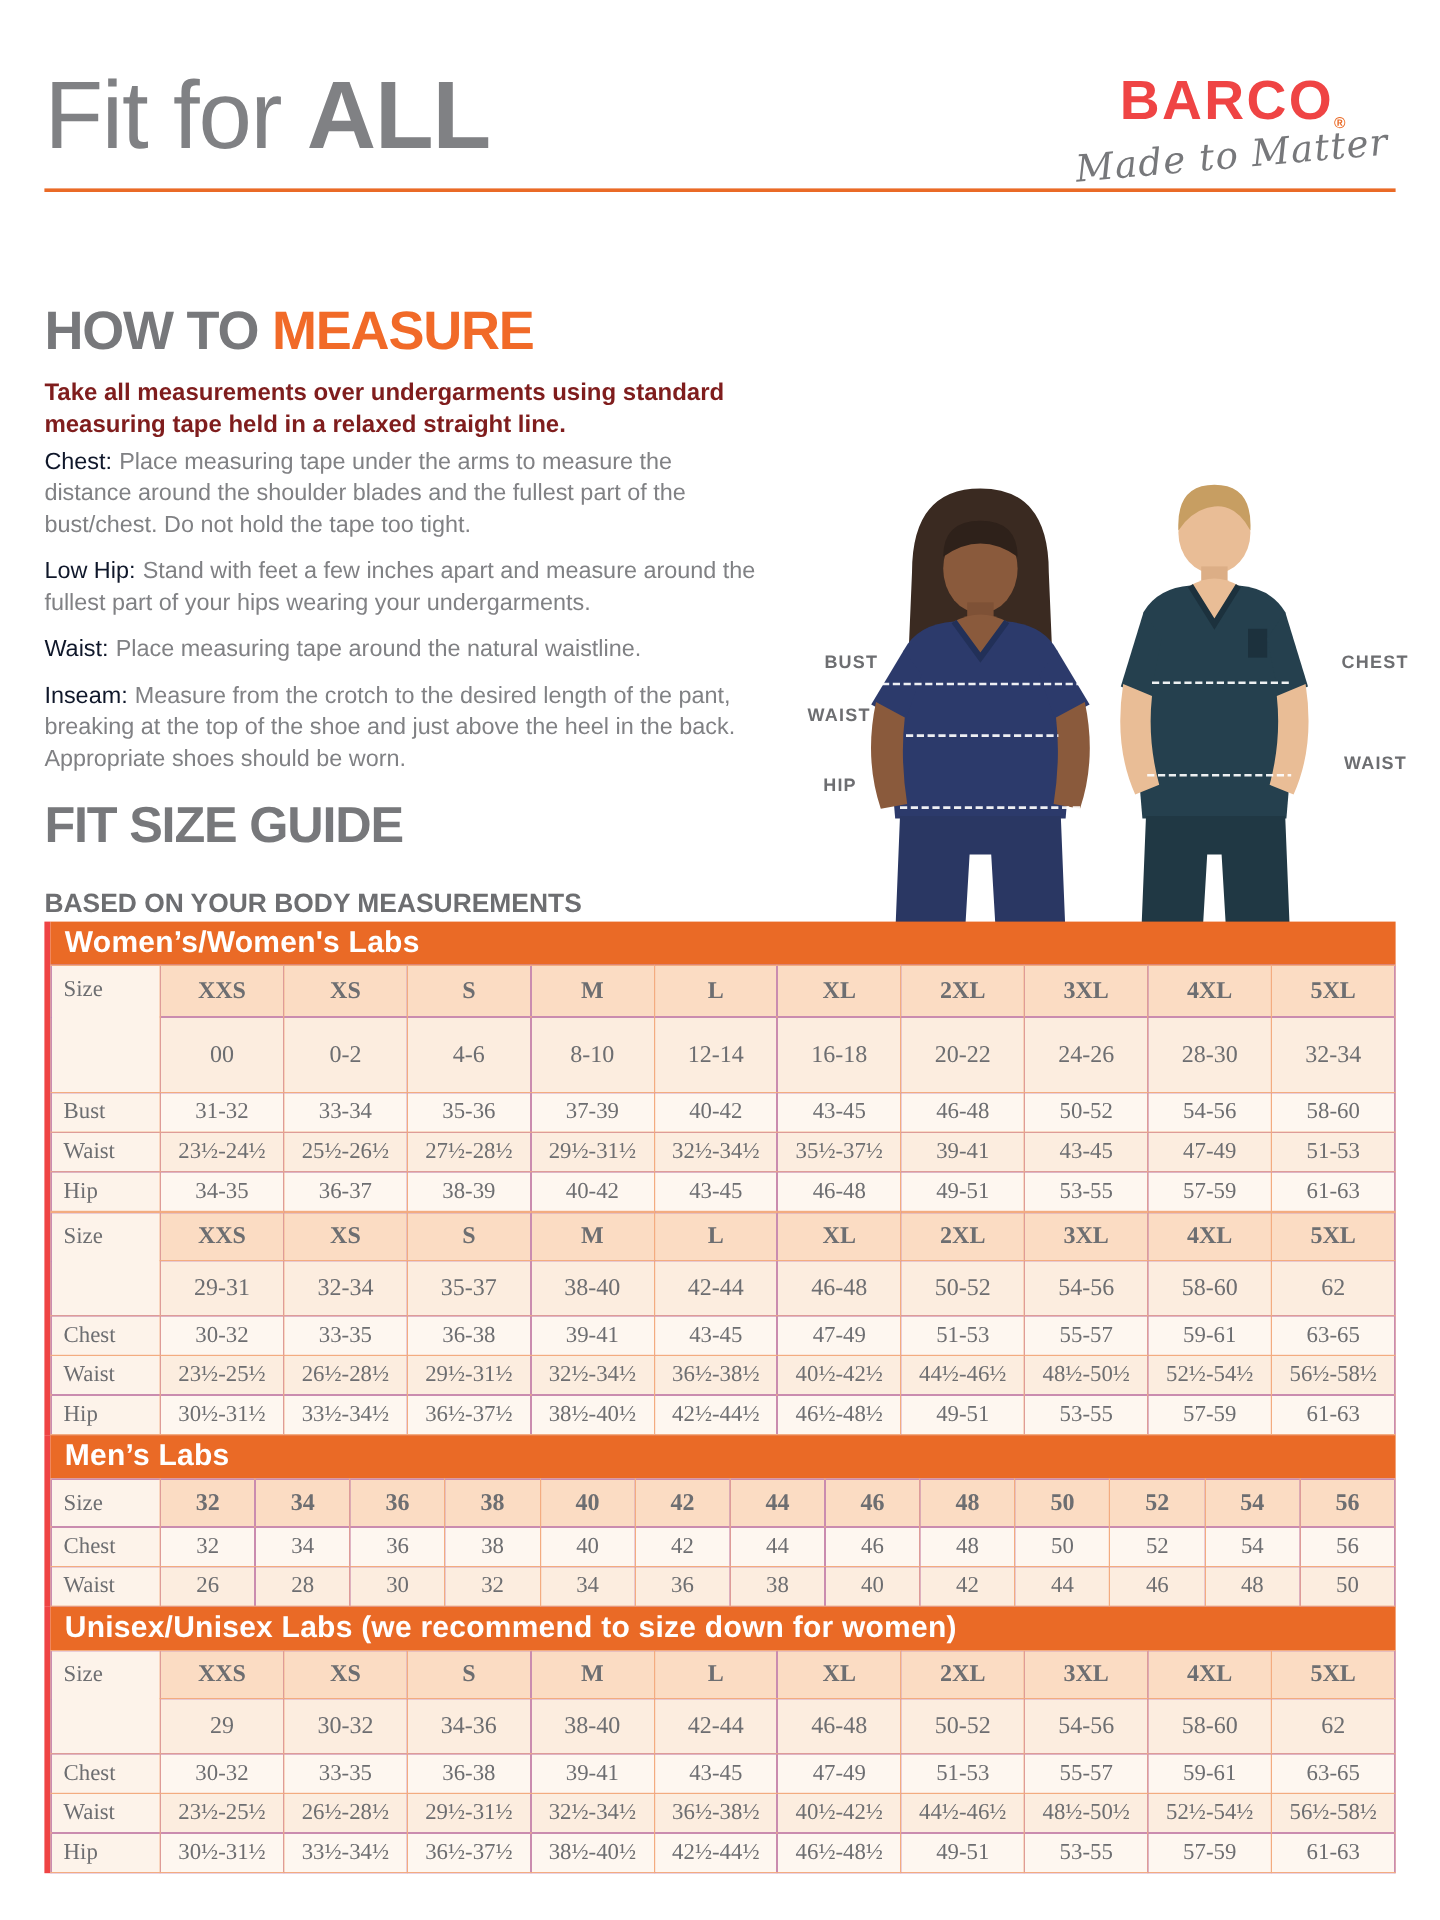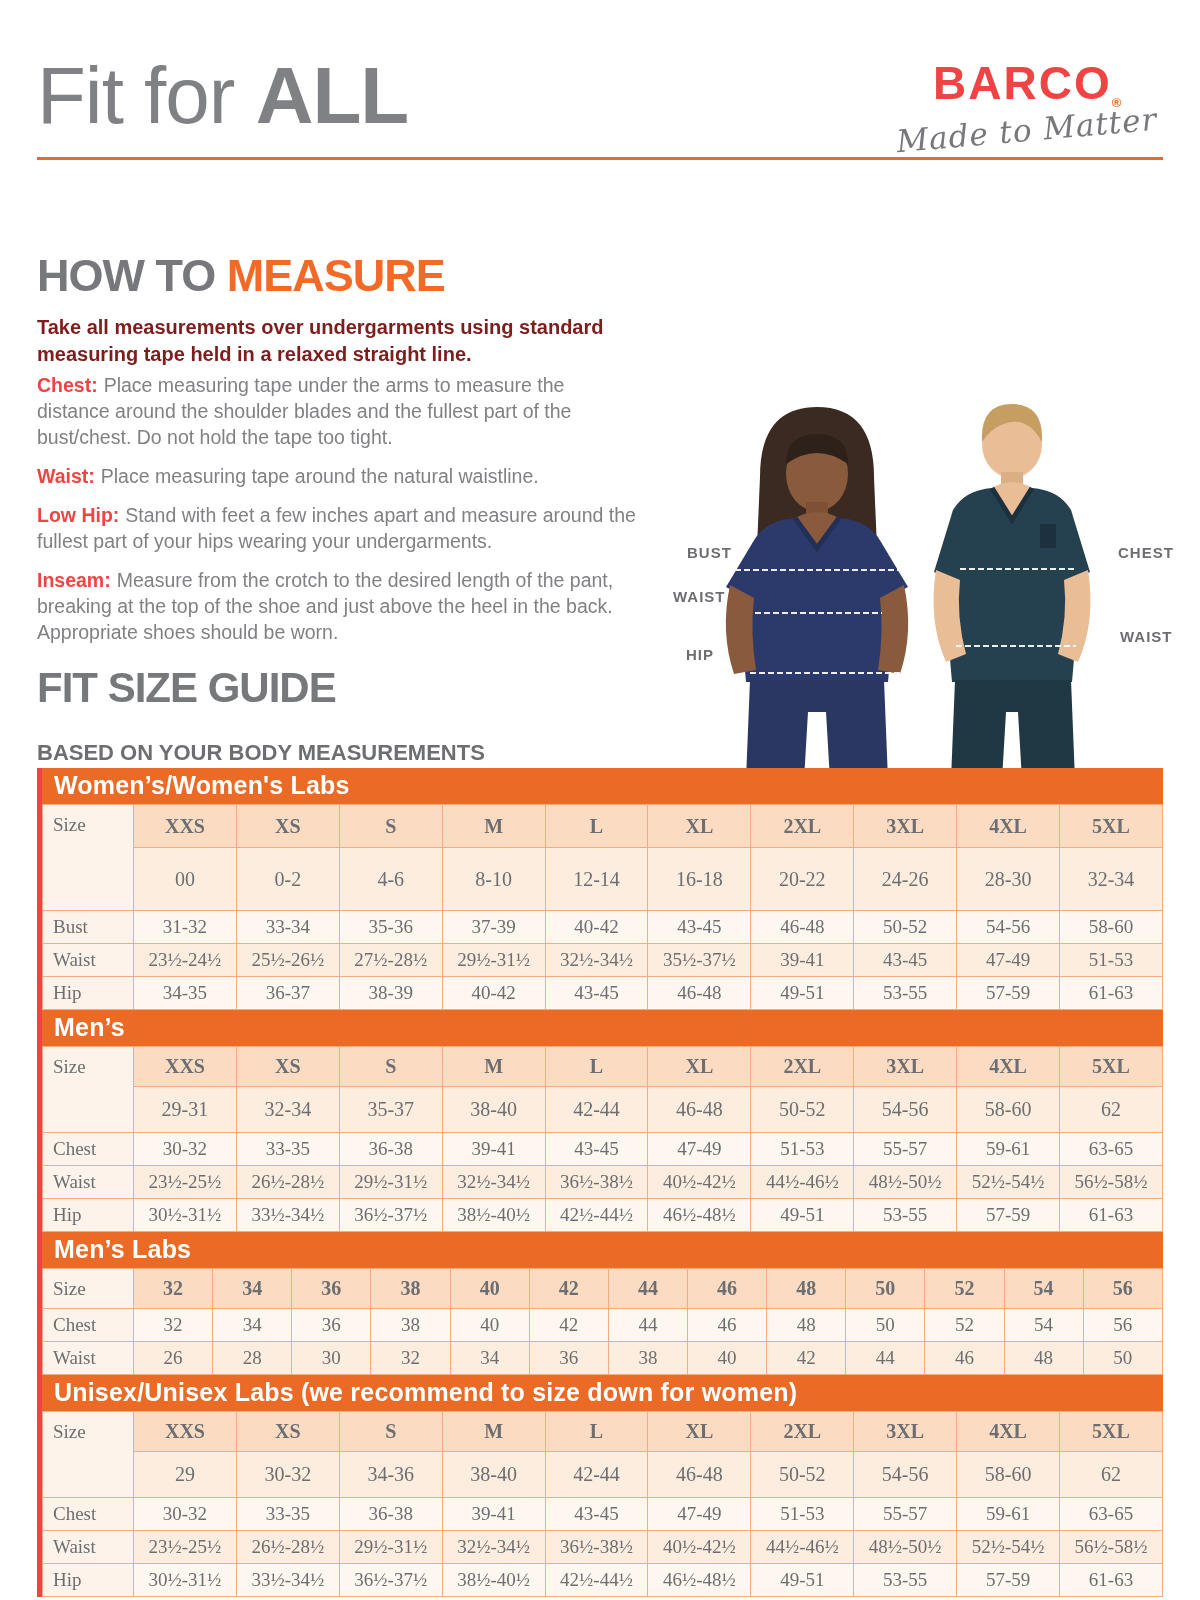--- a/index.html
+++ b/index.html
@@ -16,21 +16,21 @@
   .brand-reg { color:#EA6A26; font-size:13px; font-weight:700; vertical-align:-8px; letter-spacing:0; }
   .brand-tagline { display:inline-block; color:#77787B; font-size:31px; font-style:italic; font-family:"DejaVu Serif", serif; transform:rotate(-5deg); margin-top:2px; letter-spacing:1px; }
   .rule { position:absolute; left:37px; width:1126px; top:157px; height:3px; background:#EA6A26; }
 
   
   .htm-title { position:absolute; left:37px; top:250px; font-size:45px; font-weight:800; color:#77787B; letter-spacing:-1px; }
   .htm-title .orange { color:#F16A28; }
   .intro { position:absolute; left:37px; top:314px; width:580px; font-size:20px; line-height:27px; font-weight:bold; color:#7f1d1d; }
   .measure-list { position:absolute; left:37px; top:372px; width:600px; }
   .measure-item { font-size:19.5px; line-height:26px; color:#808184; margin-bottom:13px; }
-  .measure-item .m-label { color:#ef4444; font-weight:bold; margin-right:6px; }
+  .measure-item .m-label { color:#0f172a; font-weight:normal; margin-right:6px; }
 
   
   .fig { position:absolute; left:650px; top:382px; width:550px; height:398px; }
   .fig svg { position:absolute; left:0; top:0; }
   .fig-label { position:absolute; font-size:15px; font-weight:bold; color:#6D6E71; letter-spacing:1px; }
   .fl-bust  { left:37px;  top:162px; }
   .fl-waistl{ left:23px;  top:206px; }
   .fl-hip   { left:36px;  top:264px; }
   .fl-chest { left:468px; top:162px; }
   .fl-waistr{ left:470px; top:246px; }
@@ -73,22 +73,22 @@
   </div>
 
   <div class="rule"></div>
 
   <div class="htm-title"><span>HOW TO </span><span class="orange">MEASURE</span></div>
 
   <div class="intro">Take all measurements over undergarments using standard measuring tape held in a relaxed straight line.</div>
 
   <div class="measure-list" id="measure-list">
       <div class="measure-item"><span class="m-label">Chest:</span><span>Place measuring tape under the arms to measure the distance around the shoulder blades and the fullest part of the bust/chest. Do not hold the tape too tight.</span></div>
+      <div class="measure-item"><span class="m-label">Low Hip:</span><span>Stand with feet a few inches apart and measure around the fullest part of your hips wearing your undergarments.</span></div>
       <div class="measure-item"><span class="m-label">Waist:</span><span>Place measuring tape around the natural waistline.</span></div>
-      <div class="measure-item"><span class="m-label">Low Hip:</span><span>Stand with feet a few inches apart and measure around the fullest part of your hips wearing your undergarments.</span></div>
       <div class="measure-item"><span class="m-label">Inseam:</span><span>Measure from the crotch to the desired length of the pant, breaking at the top of the shoe and just above the heel in the back. Appropriate shoes should be worn.</span></div>
     </div>
 
   <div class="fig">
     <svg width="550" height="398" viewBox="0 0 550 398">
 
       <g>
         <path d="M110,95 Q110,25 167,25 Q224,25 224,95 L228,190 Q200,205 167,205 Q134,205 106,190 Z" fill="#3A2A21"></path>
         <ellipse cx="167" cy="92" rx="31" ry="37" fill="#8A5A3C"></ellipse>
         <path d="M136,82 Q167,60 198,82 Q198,52 167,52 Q136,52 136,82" fill="#2E211A"></path>
@@ -199,21 +199,20 @@
               <td>46-48</td>
               <td>49-51</td>
               <td>53-55</td>
               <td>57-59</td>
               <td>61-63</td>
             </tr>
           </tbody>
         </table>
       </div>
       <div class="table-block">
-        <div class="band">Men’s</div>
         <table class="size-table">
           <tbody>
             <tr class="h-size">
               <td class="lbl lbl-top" rowspan="2">Size</td>
               <td class="size-cell">XXS</td>
               <td class="size-cell">XS</td>
               <td class="size-cell">S</td>
               <td class="size-cell">M</td>
               <td class="size-cell">L</td>
               <td class="size-cell">XL</td>

